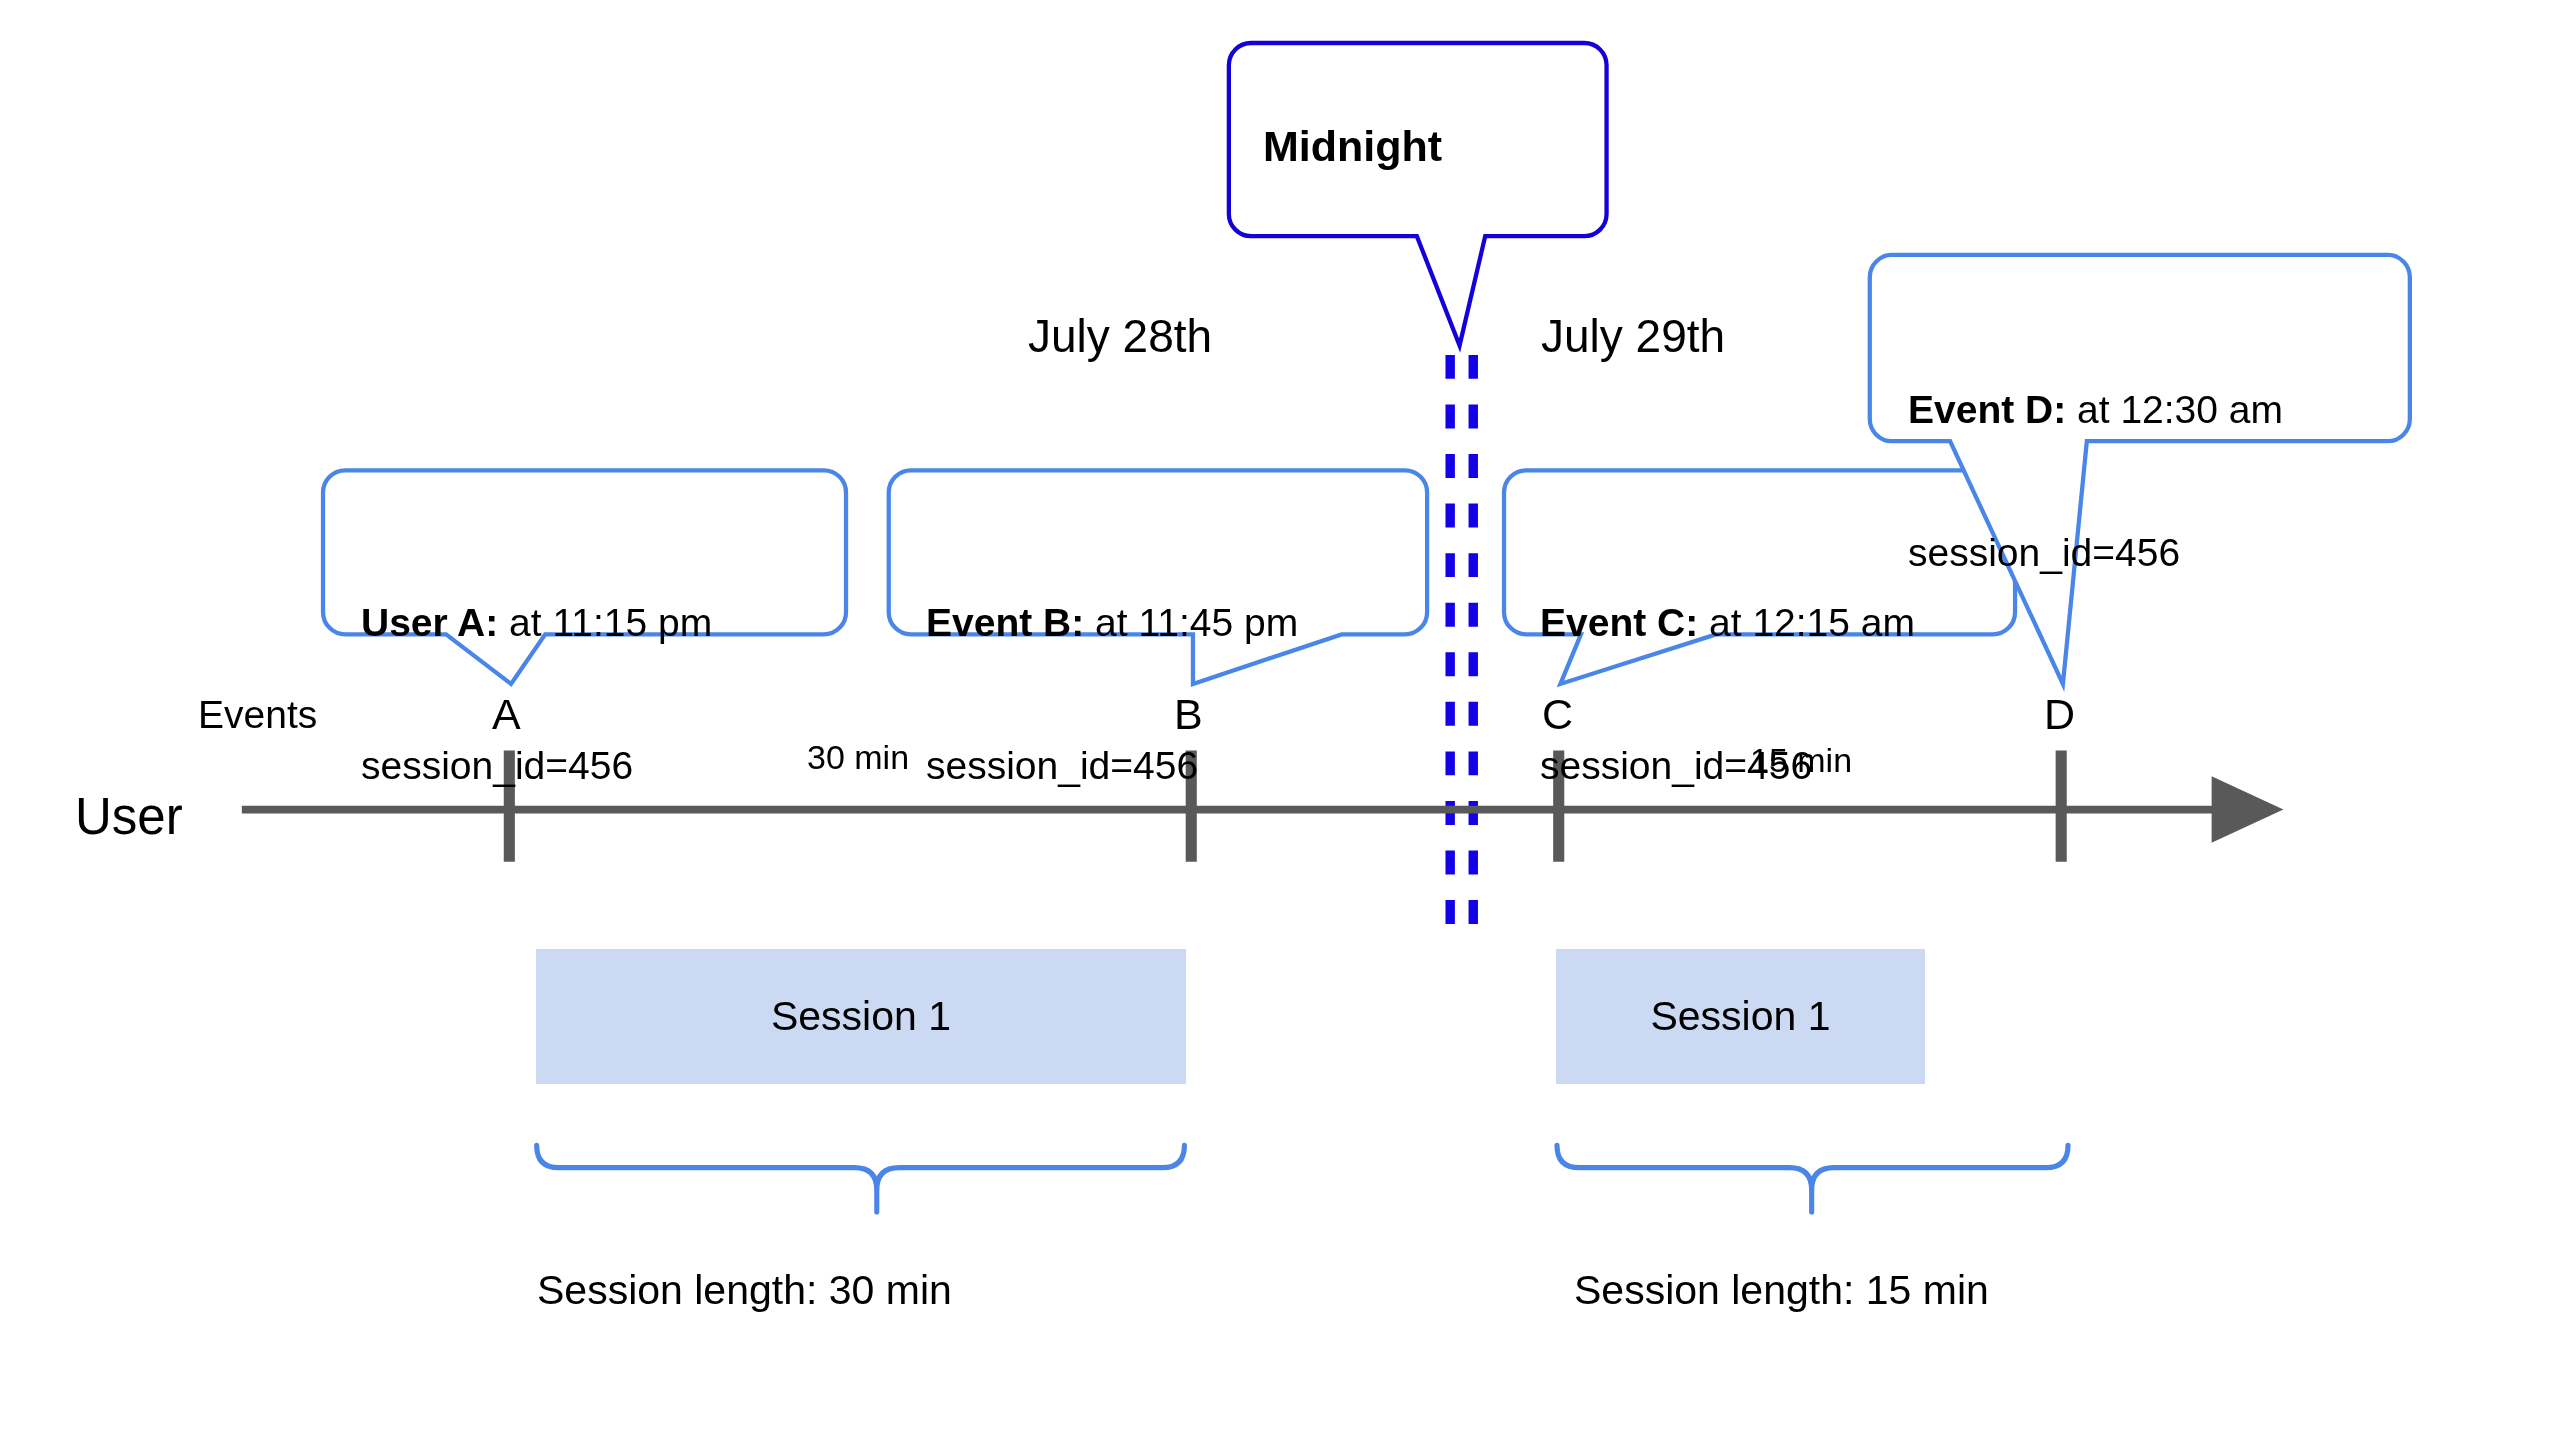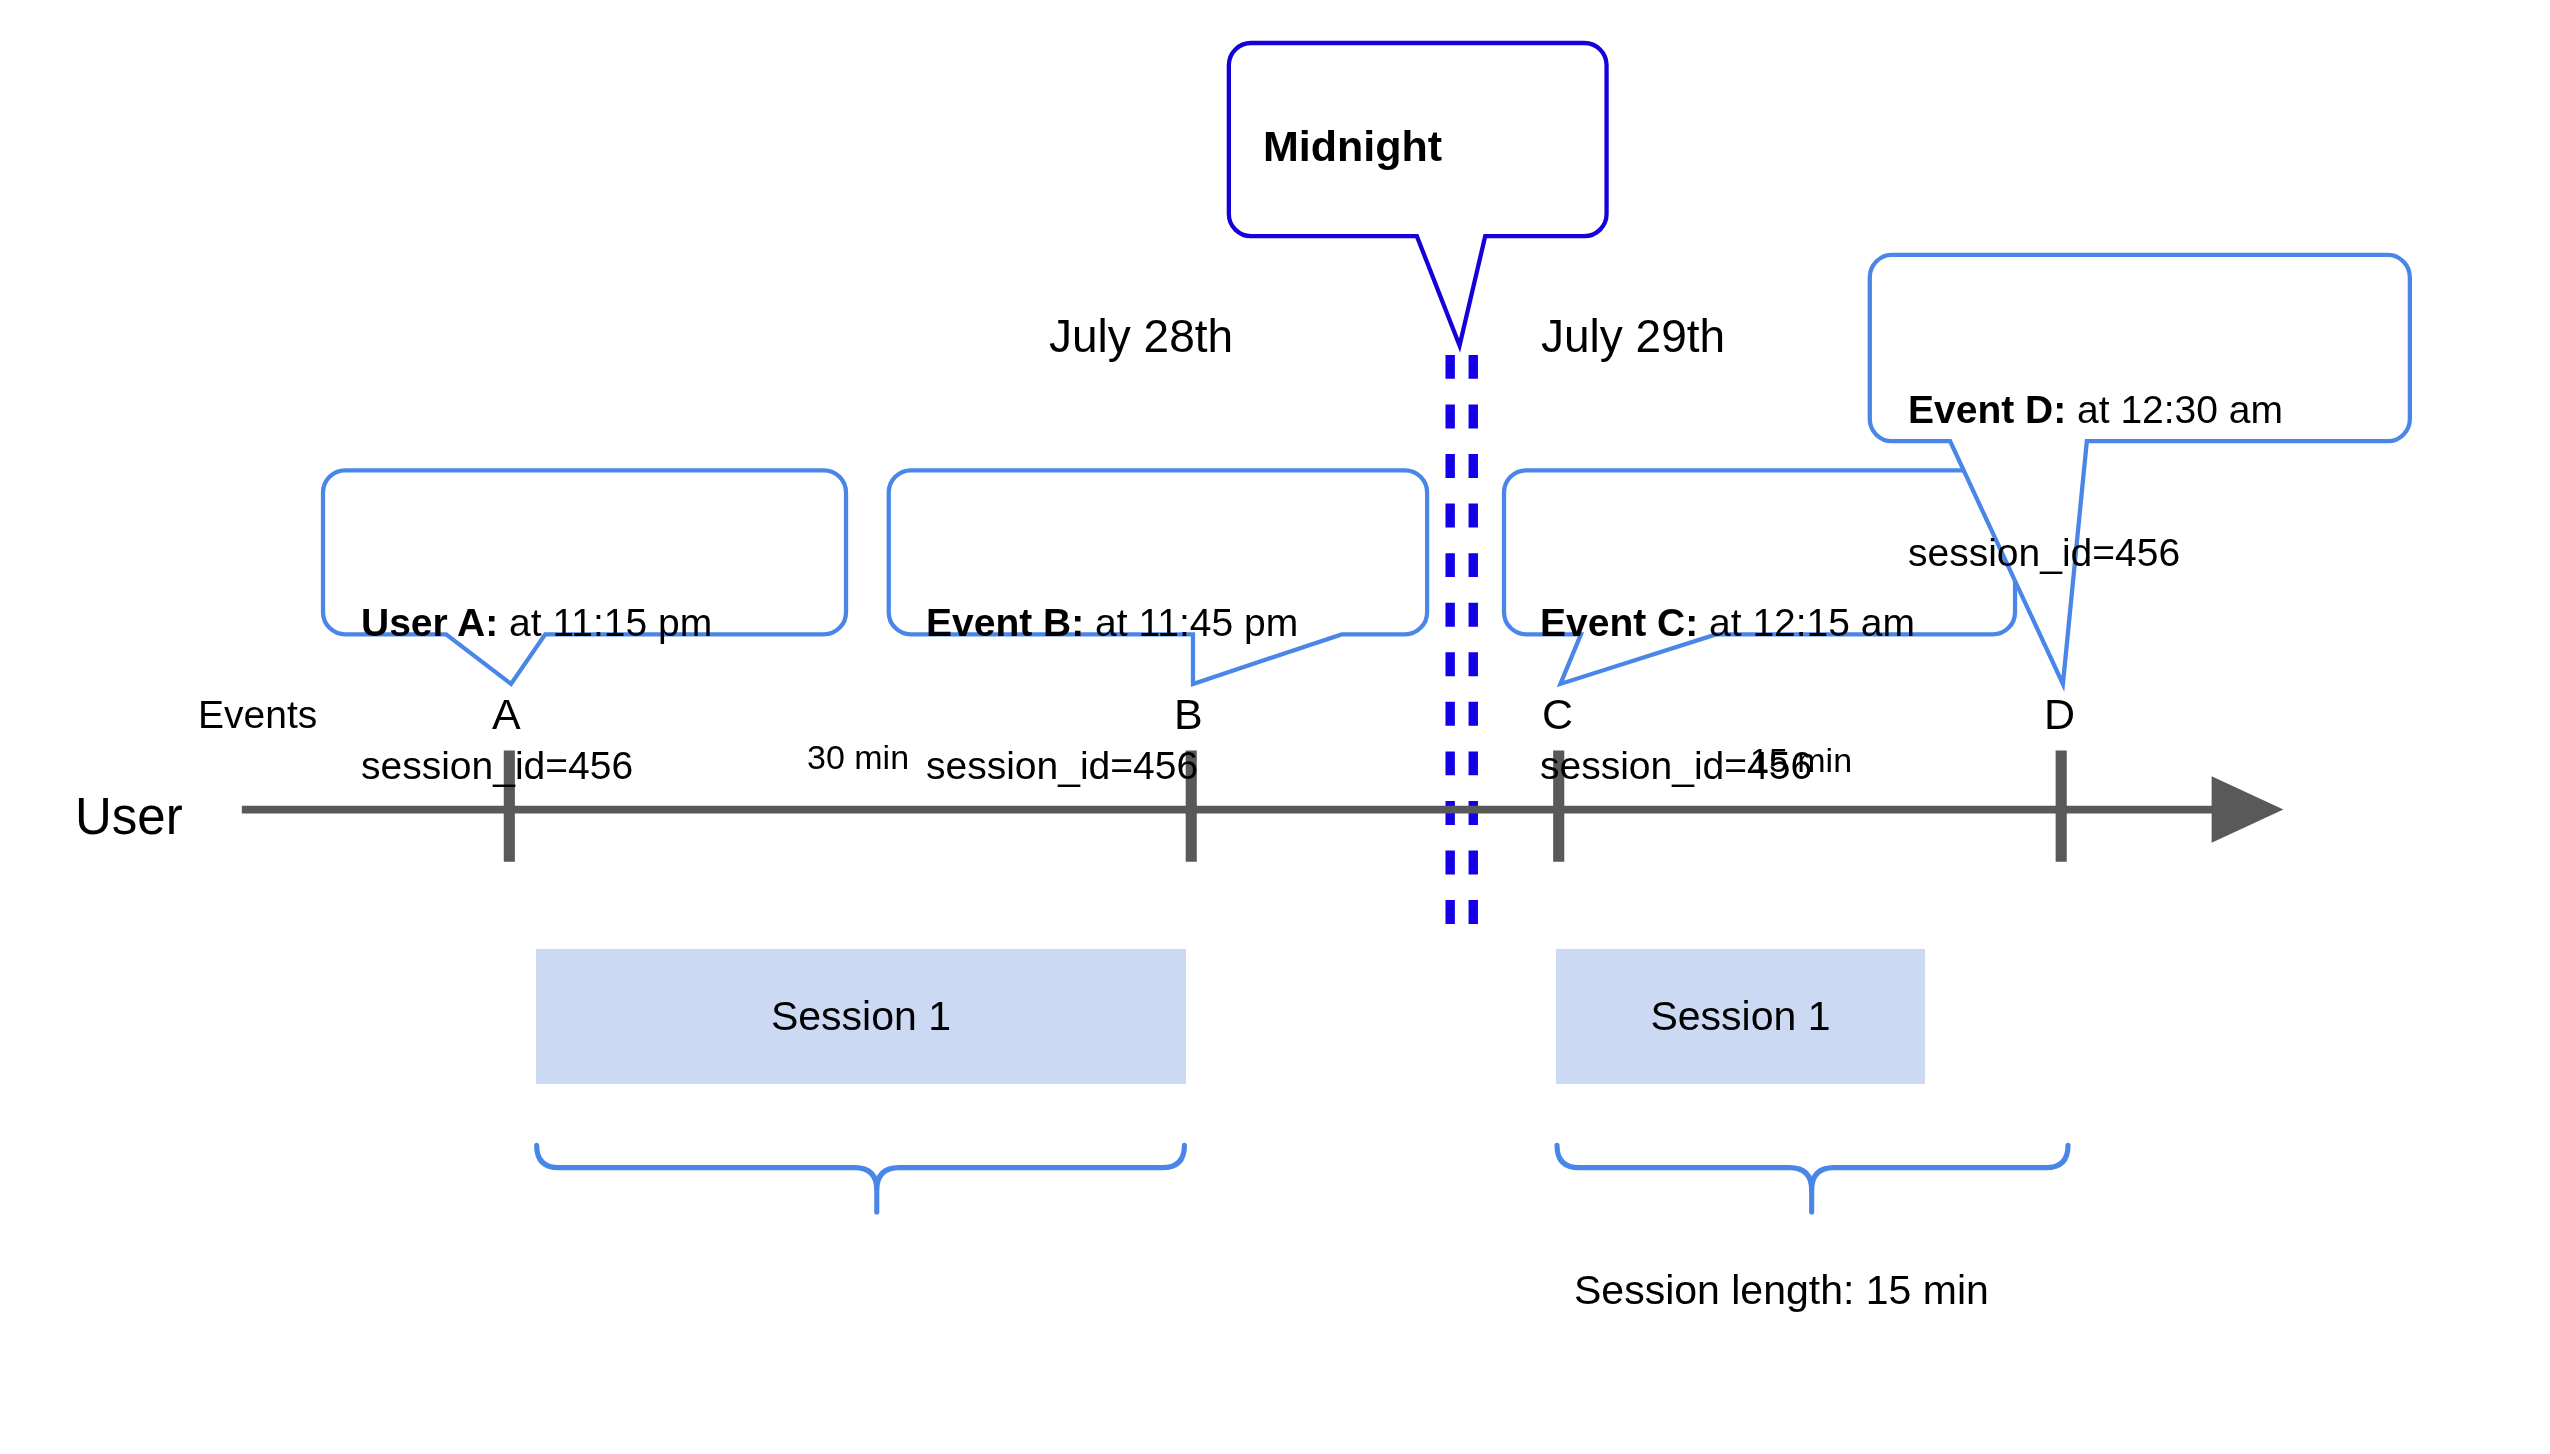--- a/index.html
+++ b/index.html
@@ -188,21 +188,21 @@
                q 0 -26 26 -26
                L 2394 1366
                q 26 0 26 -26" fill="none" stroke="#4a86e8" stroke-width="6" stroke-linecap="round"></path>
       <line x1="2120" y1="1392" x2="2120" y2="1418" stroke="#4a86e8" stroke-width="6" stroke-linecap="round"></line>
     </g>
 
   </svg>
 
   <div class="txt midnight-label" style="left:1263px; top:120px;">Midnight</div>
 
-  <div class="txt date-label" style="left:1049px; top:308px;">July 28th</div>
+  <div class="txt date-label" style="left:1028px; top:308px;">July 28th</div>
   <div class="txt date-label" style="left:1541px; top:308px;">July 29th</div>
 
   <div class="txt callout-text" style="left:361px; top:504px;">
     <div><b>User A:</b><span> at 11:15 pm</span></div>
     <div>session_id=456</div>
   </div>
 
   <div class="txt callout-text" style="left:926px; top:504px;">
     <div><b>Event B:</b><span> at 11:45 pm</span></div>
     <div>session_id=456</div>
@@ -229,16 +229,17 @@
   <div class="txt gap-label" style="left:807px; top:737px;">30 min</div>
   <div class="txt gap-label" style="left:1750px; top:740px;">15 min</div>
 
   <div class="session-box" style="left:536px; top:949px; width:650px; height:135px;">
     <span class="session-box-label">Session 1</span>
   </div>
   <div class="session-box" style="left:1556px; top:949px; width:369px; height:135px;">
     <span class="session-box-label">Session 1</span>
   </div>
 
+  <div class="txt session-length-label" style="left:537px; top:1265px;">Session length: 30 min</div>
   <div class="txt session-length-label" style="left:1574px; top:1265px;">Session length: 15 min</div>
 
 </div>
 
 
 </body></html>

